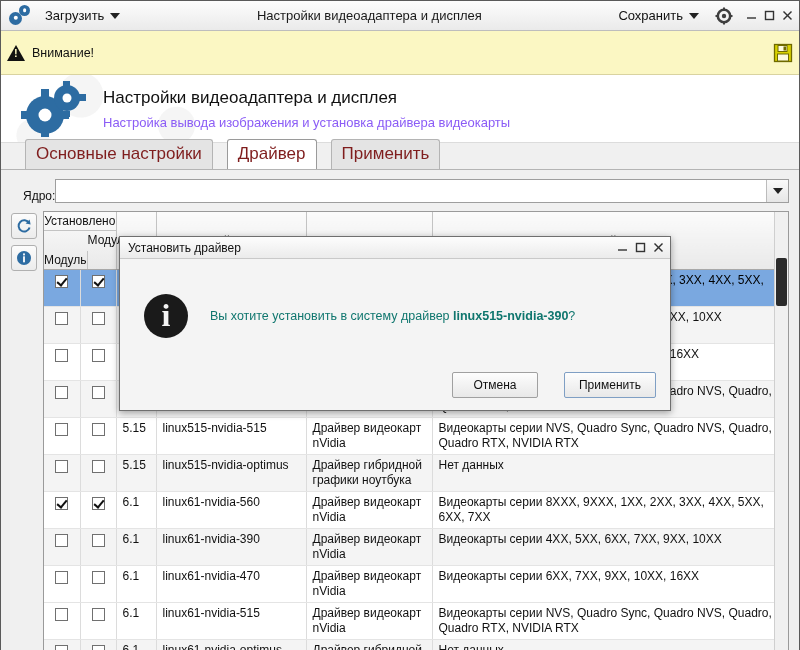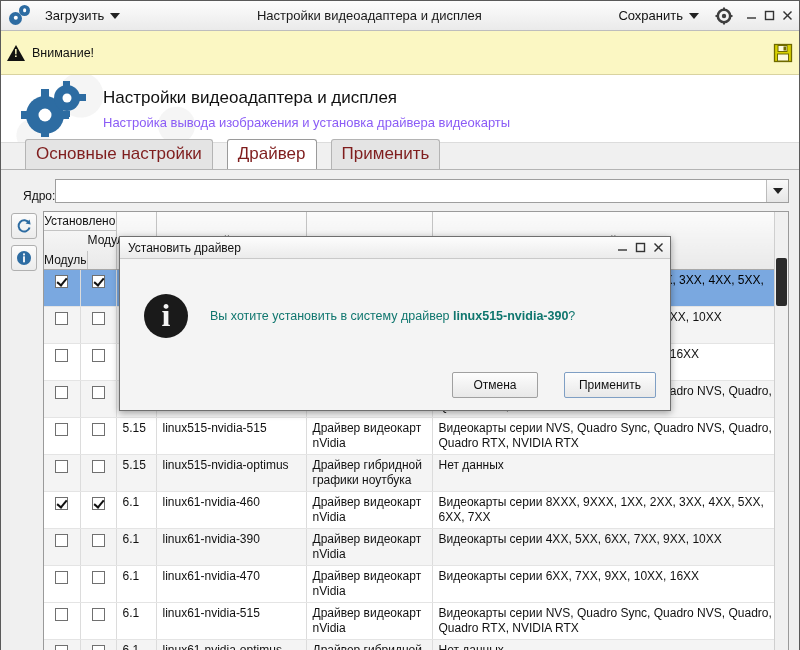--- a/index.html
+++ b/index.html
@@ -511,21 +511,21 @@
                 <td class="cb"><span class="chk"></span></td>
                 <td>5.15</td>
                 <td>linux515-nvidia-optimus</td>
                 <td>Драйвер гибридной графики ноутбука</td>
                 <td>Нет данных</td>
               </tr>
               <tr>
                 <td class="cb"><span class="chk on"></span></td>
                 <td class="cb"><span class="chk on"></span></td>
                 <td>6.1</td>
-                <td>linux61-nvidia-460</td>
+                <td>linux61-nvidia-560</td>
                 <td>Драйвер видеокарт nVidia</td>
                 <td>Видеокарты серии 8XXX, 9XXX, 1XX, 2XX, 3XX, 4XX, 5XX, 6XX, 7XX</td>
               </tr>
               <tr class="alt">
                 <td class="cb"><span class="chk"></span></td>
                 <td class="cb"><span class="chk"></span></td>
                 <td>6.1</td>
                 <td>linux61-nvidia-390</td>
                 <td>Драйвер видеокарт nVidia</td>
                 <td>Видеокарты серии 4XX, 5XX, 6XX, 7XX, 9XX, 10XX</td>

